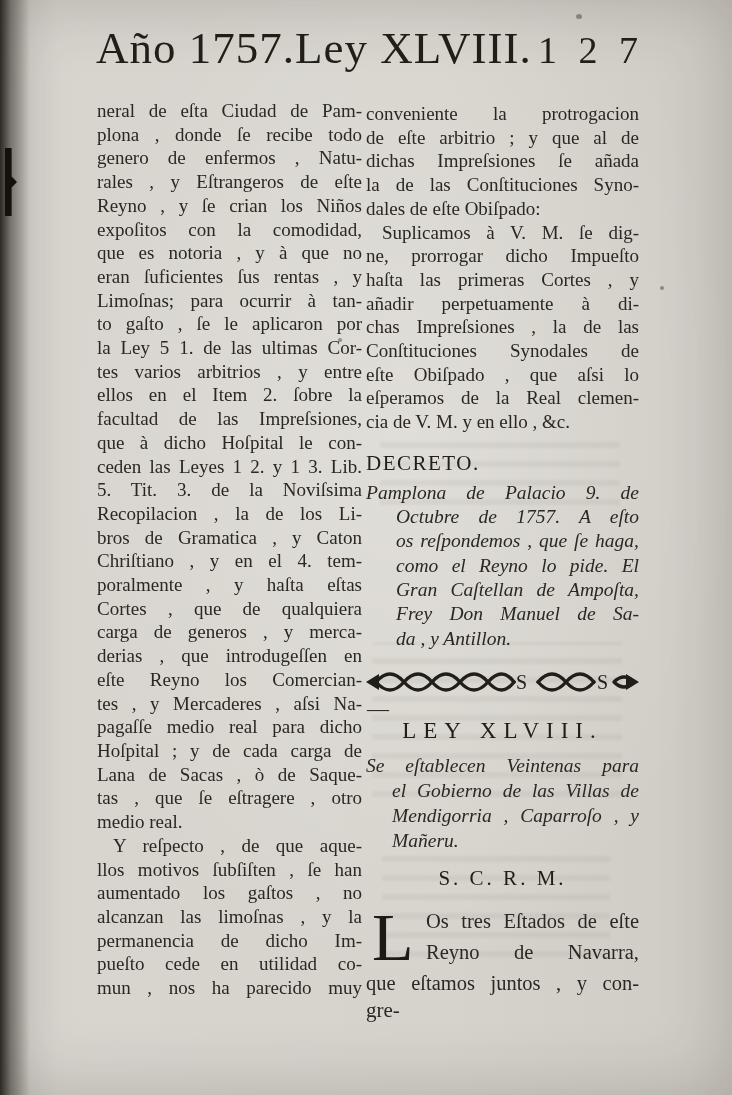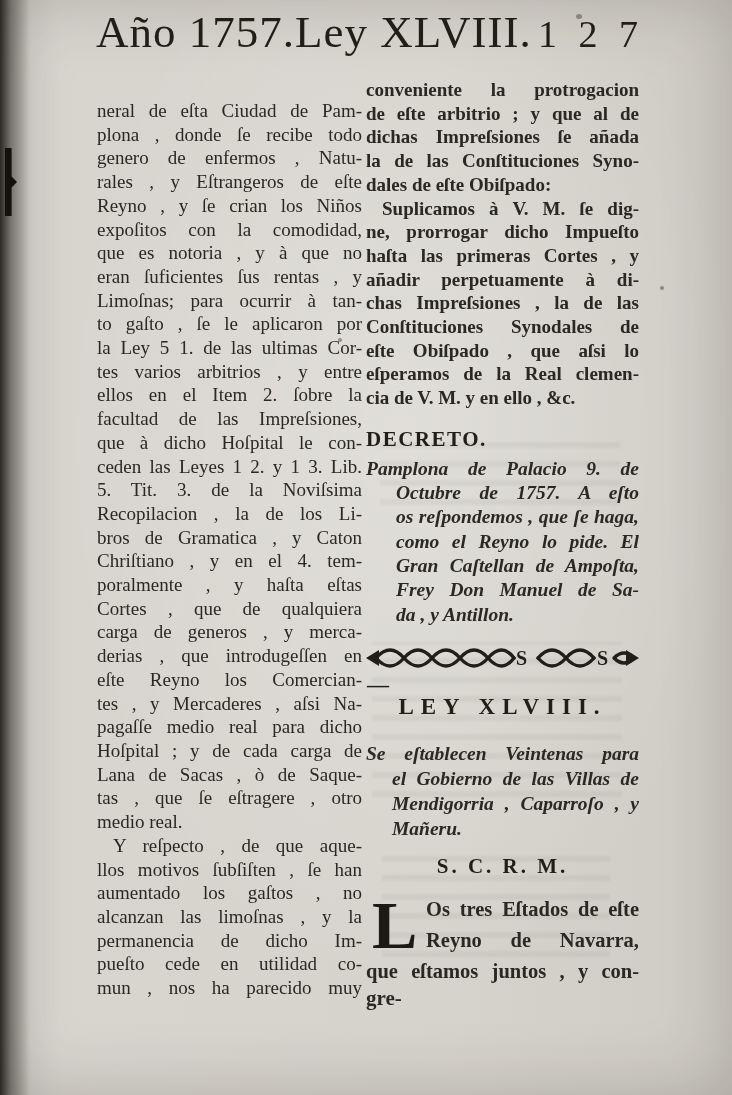--- a/index.html
+++ b/index.html
@@ -24,30 +24,30 @@
     position:absolute;left:5px;top:148px;width:12px;height:68px;
     background:#14110d;
     clip-path:polygon(0 0,55% 0,55% 42%,100% 50%,55% 58%,55% 100%,0 100%);
   }
   .speck{position:absolute;border-radius:50%;background:#4a443c;opacity:.5;}
   .smudge{
     position:absolute;opacity:.055;filter:blur(1px);
     background:repeating-linear-gradient(0deg, transparent 0 13px, #4a443c 13px 19px);
   }
   .header{
-    position:absolute;left:96px;top:6px;width:548px;
+    position:absolute;left:96px;top:22px;width:548px;
     display:flex;justify-content:space-between;align-items:baseline;
     color:#211d17;
   }
   .header .main{font-size:45px;letter-spacing:1px;white-space:nowrap;}
   .header .pageno{font-size:38px;letter-spacing:6px;white-space:nowrap;}
 
   .col{position:absolute;}
   .col-left{left:97px;top:99px;width:265px;font-family:Liberation Serif, serif;}
-  .col-right{left:366px;top:78px;width:273px;font-weight:bold;}
+  .col-right{left:366px;top:102px;width:273px;}
 
   .ln{
     font-size:19px;line-height:23.7px;
     text-align:justify;text-align-last:justify;
     min-height:23.7px;
   }
   .ln.nj{text-align-last:left;}
   .ln.ind{text-indent:16px;}
 
   .h-decreto{margin-top:16px;text-align:left;font-size:21px;letter-spacing:1.5px;color:#211d17;line-height:27px;}
@@ -55,21 +55,21 @@
   .iln{
     font-style:italic;font-size:19.5px;line-height:24.3px;
     text-align:justify;text-align-last:justify;min-height:24.3px;
   }
   .iln.hang{padding-left:30px;}
   .iln.nj{text-align-last:left;}
 
   .ornament{margin-top:18px;width:273px;height:26px;display:block;}
   .margin-mark{display:block;margin:8px 0 0 1px;font-size:22px;line-height:12px;color:#211d17;}
   .h-ley{margin-top:2px;text-align:center;font-size:23px;letter-spacing:7px;color:#211d17;line-height:28px;}
-  .summary{margin-top:20px;}
+  .summary{margin-top:8px;}
   .sln{
     font-style:italic;font-size:19.5px;line-height:25px;
     text-align:justify;text-align-last:justify;min-height:25px;
   }
   .sln.hang{padding-left:26px;}
   .sln.nj{text-align-last:left;}
   .h-scrm{margin-top:12px;text-align:center;font-size:21px;letter-spacing:3px;color:#211d17;line-height:27px;}
 
   .scrm-par{margin-top:14px;}
   .dropcap{

